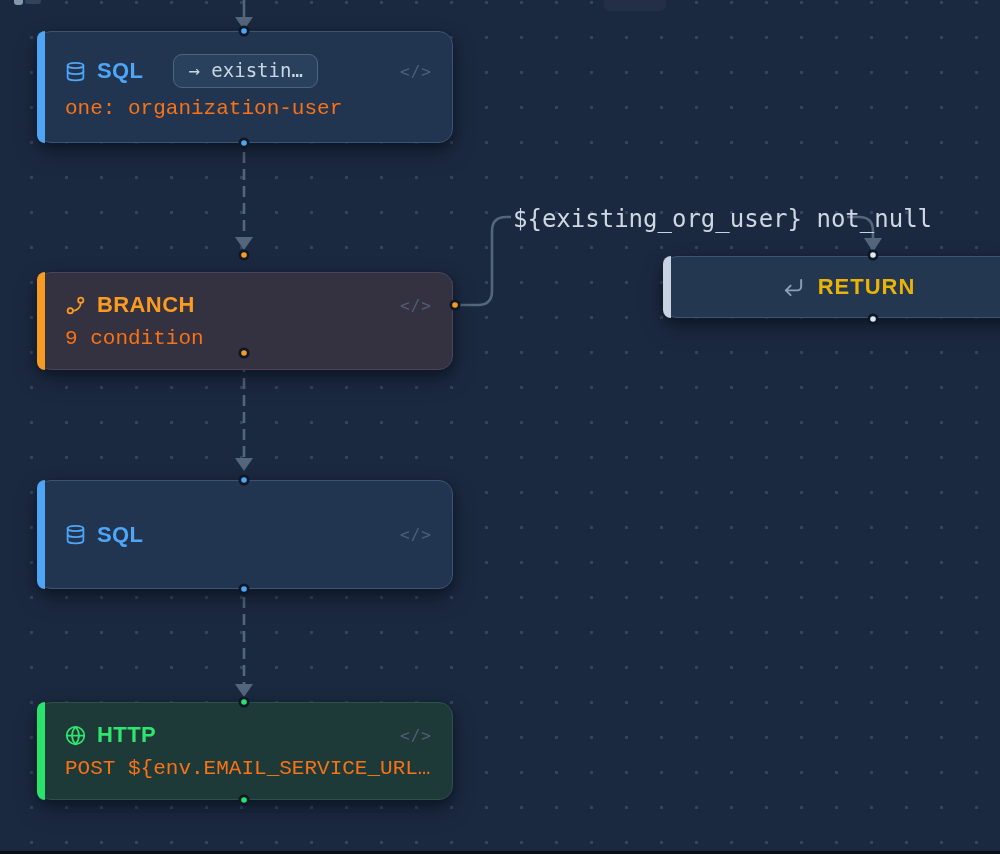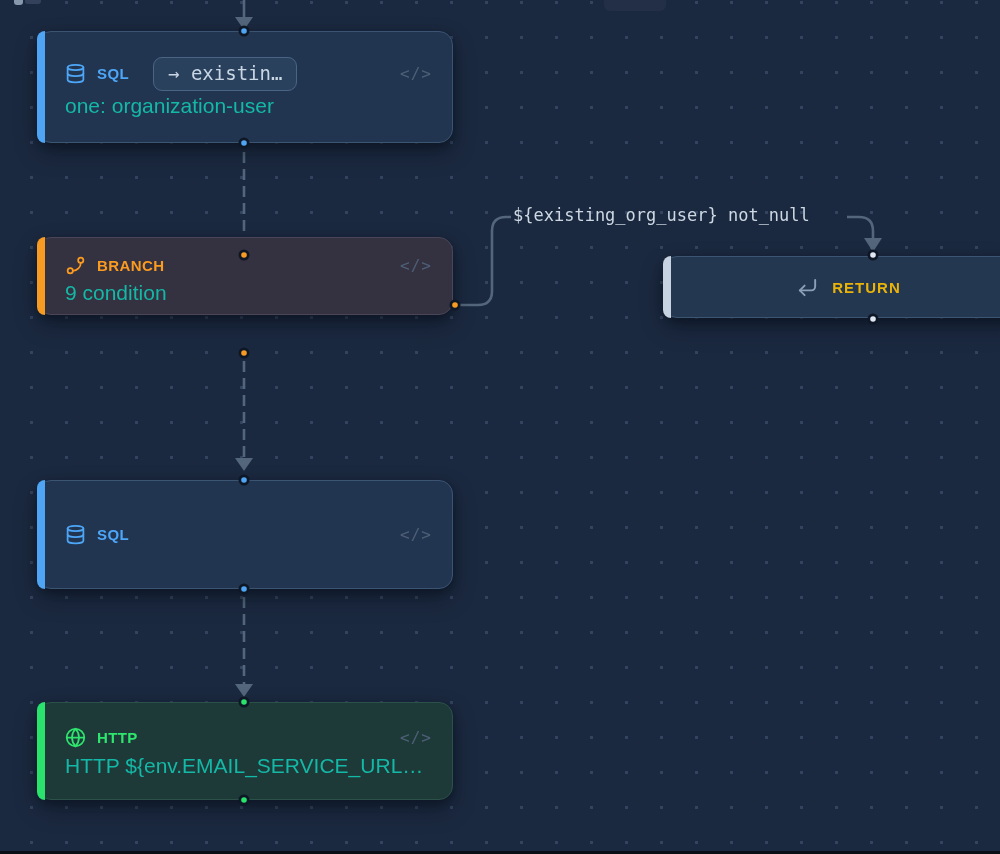--- a/index.html
+++ b/index.html
@@ -29,35 +29,35 @@
     padding:14px 20px 14px 27px;
     box-shadow:0 10px 22px rgba(4,9,18,.40),0 3px 8px rgba(4,9,18,.35);
   }
   .accent{
     position:absolute;left:-1px;top:-1px;bottom:-1px;width:8px;
     border-radius:14px 0 0 14px;
   }
   .hdr{display:flex;align-items:center;gap:11px;min-height:26px;}
   .nicon{display:flex;align-items:center;}
   .nicon svg{width:21px;height:21px;display:block;}
-  .ntype{font-weight:bold;font-size:15px;letter-spacing:.4px;}
+  .ntype{font-weight:bold;font-size:22px;letter-spacing:.4px;}
   .badge{
-    margin-left:13px;white-space:nowrap;
+    margin-left:19px;white-space:nowrap;
     font-family:"DejaVu Sans Mono",monospace;font-size:19px;color:#c9d6e4;
     border:1.5px solid #4a6584;background:rgba(100,145,190,.13);
     border-radius:9px;padding:4px 14px 6px;
   }
   .code{
     margin-left:auto;align-self:center;
     font-family:"DejaVu Sans Mono",monospace;font-size:16px;
     color:#4d5f76;letter-spacing:1px;
   }
   .nbody{
-    margin-top:3px;white-space:nowrap;overflow:hidden;
-    font-family:Liberation Sans, sans-serif;font-size:21px;color:#14b8a6;
+    margin-top:9px;white-space:nowrap;overflow:hidden;
+    font-family:Liberation Mono, monospace;font-size:21px;color:#f97316;
   }
   .node.sql{background:#223550;border-color:#3a5471;}
   .node.sql .ntype{color:#4da6f7;}
   .node.sql .nicon{color:#4da6f7;}
   .node.branch{background:#343140;border-color:#4a4557;}
   .node.branch .ntype{color:#fb9b1f;}
   .node.branch .nicon{color:#fb9b1f;}
   .node.http{background:#1d3938;border-color:#2c5149;}
   .node.http .ntype{color:#2ee66e;}
   .node.http .nicon{color:#2ee66e;}
@@ -65,21 +65,21 @@
     background:#243751;border-color:#3b5572;
     flex-direction:row;align-items:center;gap:13px;
     padding:0 20px 0 31px;
   }
   .node.return .ntype{color:#eab308;letter-spacing:1px;}
   .node.return .nicon{color:#8ca0b6;}
   .node.return .nicon svg{width:23px;height:23px;}
 
   #edge-label{
     position:absolute;left:513px;top:205px;z-index:4;white-space:nowrap;
-    font-family:"DejaVu Sans Mono",monospace;font-size:17px;color:#cdd8e3;
+    font-family:"DejaVu Sans Mono",monospace;font-size:24px;color:#cdd8e3;
   }
   .clip{position:absolute;z-index:2;}
   #clip-a{left:14px;top:0;width:9px;height:5px;background:#8598ac;border-radius:0 0 3px 3px;}
   #clip-b{left:25px;top:0;width:16px;height:4px;background:#33425a;border-radius:0 0 3px 3px;}
   #clip-c{left:604px;top:0;width:62px;height:11px;background:#232f46;border-radius:0 0 6px 6px;}
   #bottom-bar{position:absolute;left:0;top:851px;width:1000px;height:3px;background:#0a0e16;z-index:7;}
 </style>
 </head>
 <body>
 
@@ -125,21 +125,21 @@
             <path d="M3 12c0 1.7 4 3 9 3s9-1.3 9-3"></path>
           </svg>
       </span>
       <span class="ntype">SQL</span>
       <span class="badge">→ existin…</span>
       <span class="code">&lt;/&gt;</span>
     </div>
     <div class="nbody">one: organization-user</div>
   </div>
 
-  <div class="node branch" style="left:37px;top:237px;width:416px;height:78px">
+  <div class="node branch" style="left:37px;top:272px;width:416px;height:98px">
     <span class="accent" style="background:#f79b22"></span>
     <div class="hdr">
       <span class="nicon">
         <svg viewBox="0 0 24 24" fill="none" stroke="currentColor" stroke-width="2" stroke-linecap="round" stroke-linejoin="round">
             <circle cx="18" cy="6" r="3"></circle>
             <circle cx="6" cy="18" r="3"></circle>
             <path d="M18 9a9 9 0 0 1-9 9"></path>
           </svg>
       </span>
       <span class="ntype">BRANCH</span>
@@ -169,21 +169,21 @@
       <span class="nicon">
         <svg viewBox="0 0 24 24" fill="none" stroke="currentColor" stroke-width="2" stroke-linecap="round" stroke-linejoin="round">
             <circle cx="12" cy="12" r="10"></circle>
             <line x1="2" y1="12" x2="22" y2="12"></line>
             <path d="M12 2a15.3 15.3 0 0 1 4 10 15.3 15.3 0 0 1-4 10 15.3 15.3 0 0 1-4-10 15.3 15.3 0 0 1 4-10z"></path>
           </svg>
       </span>
       <span class="ntype">HTTP</span>
       <span class="code">&lt;/&gt;</span>
     </div>
-    <div class="nbody">HTTP ${env.EMAIL_SERVICE_URL…</div>
+    <div class="nbody">POST ${env.EMAIL_SERVICE_URL…</div>
   </div>
 
   <div class="node return" style="left:663px;top:256px;width:360px;height:62px">
     <span class="accent" style="background:#c7d3e0"></span>
     <span class="nicon">
       <svg viewBox="0 0 24 24" fill="none" stroke="currentColor" stroke-width="2" stroke-linecap="round" stroke-linejoin="round">
           <polyline points="9 10 4 15 9 20"></polyline>
           <path d="M20 4v7a4 4 0 0 1-4 4H4"></path>
         </svg>
     </span>

